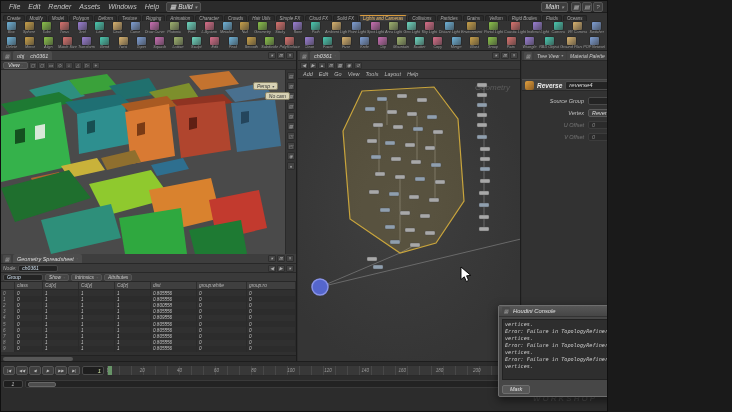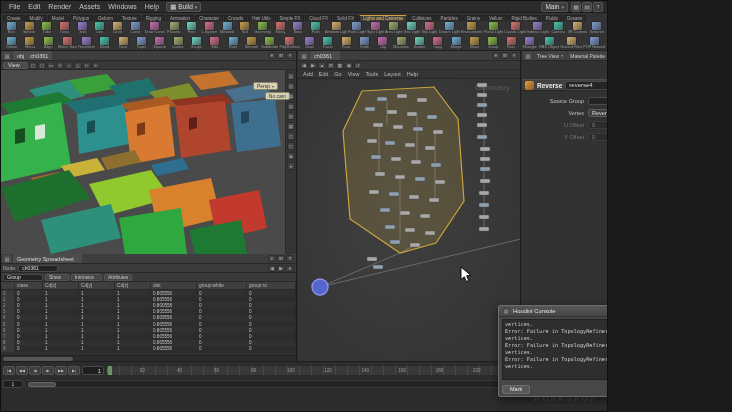--- a/index.html
+++ b/index.html
@@ -1,17 +1,17 @@
 <!DOCTYPE html>
 <html><head>
 <meta charset="utf-8">
 <style>
 *{margin:0;padding:0;box-sizing:border-box;}
 html,body{background:#1a1a1a;}
-.app{position:relative;width:608px;height:412px;background:#2e2e2e;font-family:"Liberation Sans",sans-serif;color:#c8c8c8;overflow:hidden;border:1px solid #101010;}
+.app{position:relative;width:608px;height:412px;background:#2e2e2e;font-family:"Liberation Sans",sans-serif;color:#c8c8c8;overflow:hidden;border:1px solid #101010;font-style:italic;}
 
 
 .menubar{position:absolute;left:0;top:0;width:100%;height:12px;background:#2b2b2b;border-bottom:1px solid #1c1c1c;display:flex;align-items:center;font-size:7px;padding:0 4px;gap:3px;z-index:5;}
 .menus{display:flex;}
 .menu-item{padding:0 4px;color:#c4c4c4;cursor:default;white-space:nowrap;}
 .combo{display:flex;align-items:center;gap:2px;background:#3d3d3d;border:1px solid #555;border-radius:2px;padding:0 3px;height:10px;font-size:6.5px;color:#ddd;white-space:nowrap;}
 .combo .caret{font-size:5px;color:#999;}
 .mb-spacer{flex:1;}
 .mb-ico{width:10px;height:10px;background:#3d3d3d;border:1px solid #555;border-radius:2px;display:flex;align-items:center;justify-content:center;font-size:6px;color:#aaa;}
 

